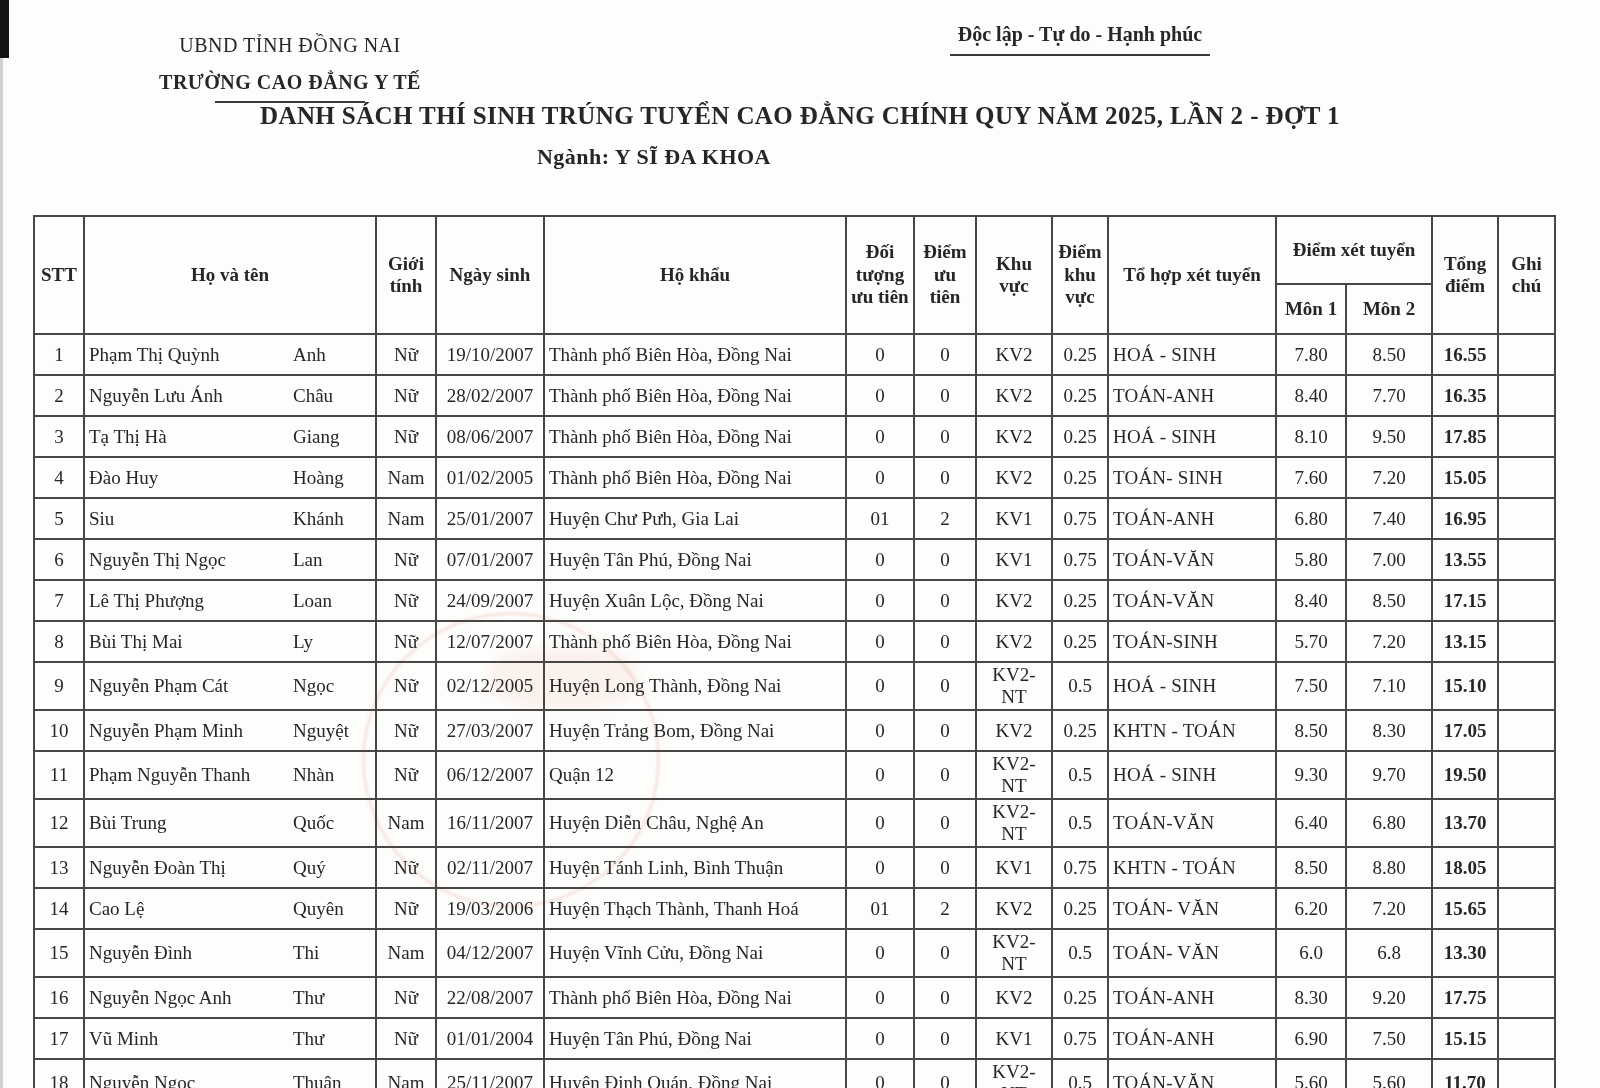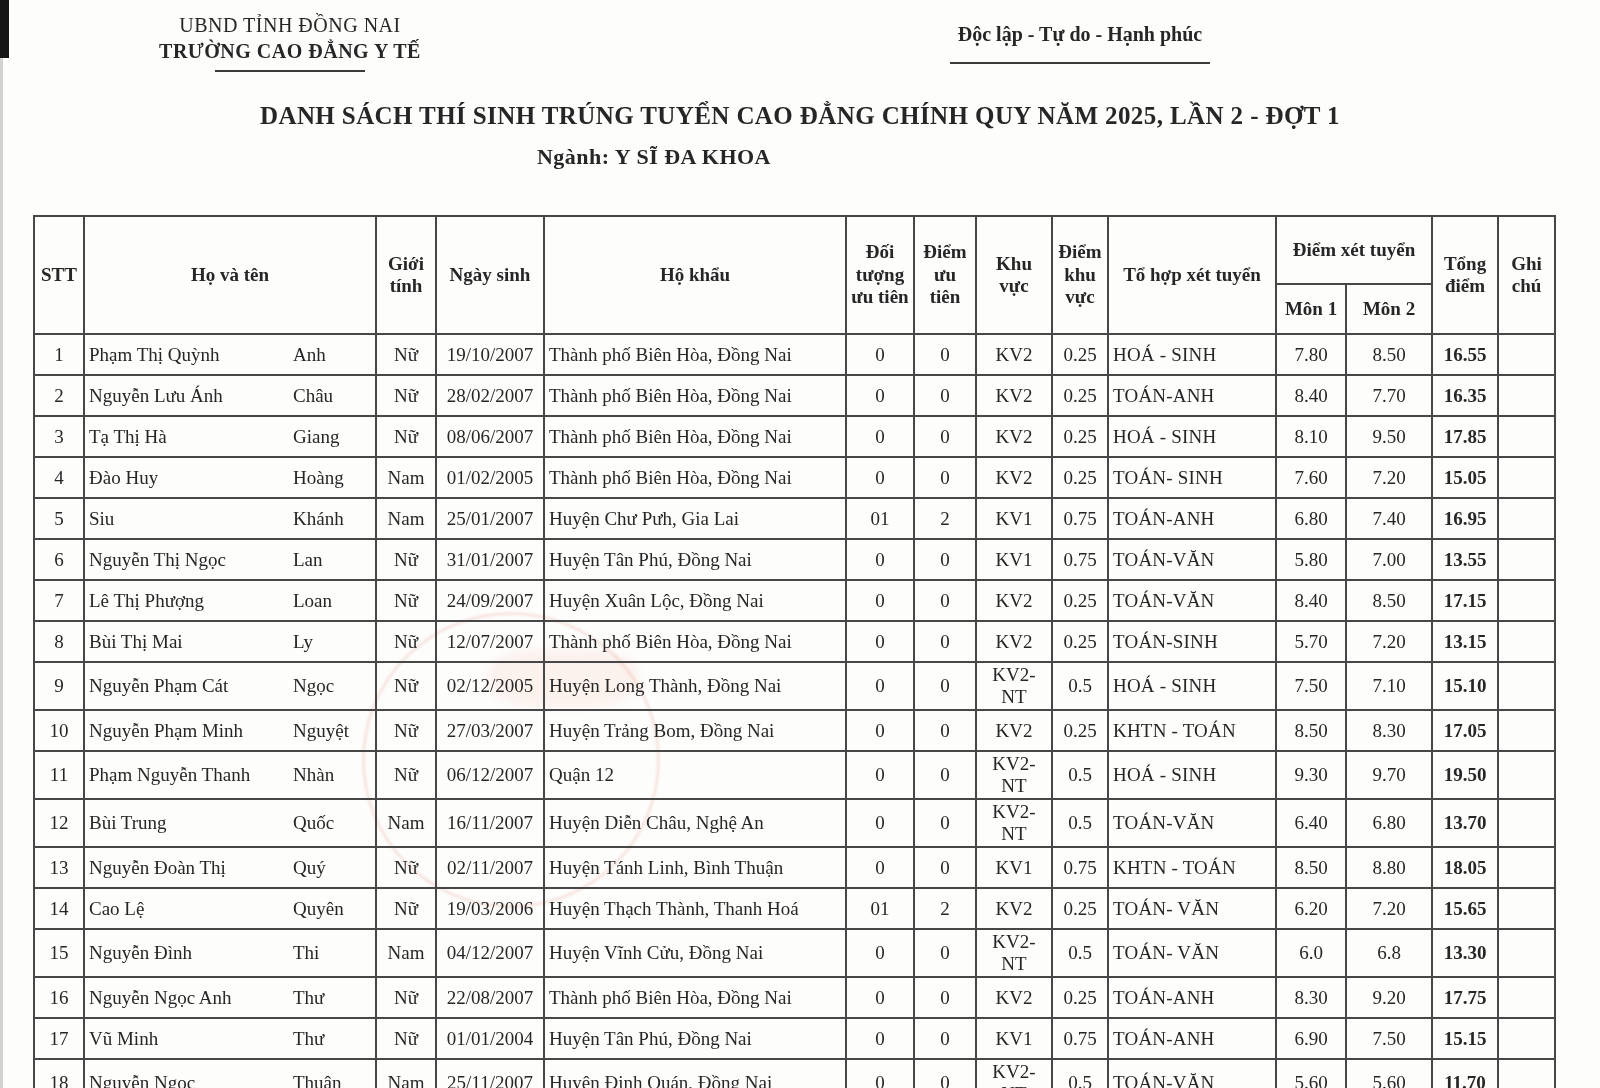--- a/index.html
+++ b/index.html
@@ -20,27 +20,27 @@
     border:3px solid rgba(226,134,110,.20);border-radius:50%;
     filter:blur(1px);
   }
   .stamp-blob{
     position:absolute;left:488px;top:648px;width:150px;height:60px;
     background:rgba(232,150,120,.10);border-radius:40%;filter:blur(4px);
   }
 
   
   .org-block{position:absolute;top:14px;left:55px;width:470px;text-align:center;}
-  .org-line1{font-size:20px;letter-spacing:.5px;}
-  .org-line2{font-size:20px;font-weight:bold;letter-spacing:.5px;margin-top:3px;}
+  .org-line1{font-size:20px;letter-spacing:.5px;margin-top:20px;}
+  .org-line2{font-size:20px;font-weight:bold;letter-spacing:.5px;margin-top:14px;}
   .org-underline{width:150px;border-bottom:2.5px solid #3a3a3a;margin:7px auto 0;}
   .nat-block{position:absolute;top:14px;left:800px;width:560px;text-align:center;}
   .nat-line1{font-size:21px;font-weight:bold;letter-spacing:.3px;}
   .nat-line2{display:inline-block;font-size:20px;font-weight:bold;margin-top:9px;
-             padding:0 8px 16px;border-bottom:2.5px solid #3a3a3a;}
+             padding:0 8px 8px;border-bottom:2.5px solid #3a3a3a;}
 
   .doc-title{position:absolute;top:102px;left:0;width:1600px;text-align:center;
              font-size:25px;font-weight:bold;letter-spacing:.4px;}
   .doc-subtitle{position:absolute;top:144px;left:0;width:1308px;text-align:center;
              font-size:22px;font-weight:bold;letter-spacing:.5px;}
 
   
   table.roster{
     position:absolute;left:33px;top:215px;
     border-collapse:collapse;table-layout:fixed;width:1521px;
@@ -236,21 +236,21 @@
     </tr>
         <tr>
       <td class="c-center">6</td>
       <td class="c-name">
         <div class="name-wrap">
           <span class="fam">Nguyễn Thị Ngọc</span>
           <span class="giv">Lan</span>
         </div>
       </td>
       <td class="c-center">Nữ</td>
-      <td class="c-center">31/01/2007</td>
+      <td class="c-center">07/01/2007</td>
       <td class="c-left">Huyện Tân Phú, Đồng Nai</td>
       <td class="c-center">0</td>
       <td class="c-center">0</td>
       <td class="c-center">KV1</td>
       <td class="c-center">0.75</td>
       <td class="c-left c-combo">TOÁN-VĂN</td>
       <td class="c-center">5.80</td>
       <td class="c-center">7.00</td>
       <td class="c-center c-total">13.55</td>
       <td class="c-center"></td>

